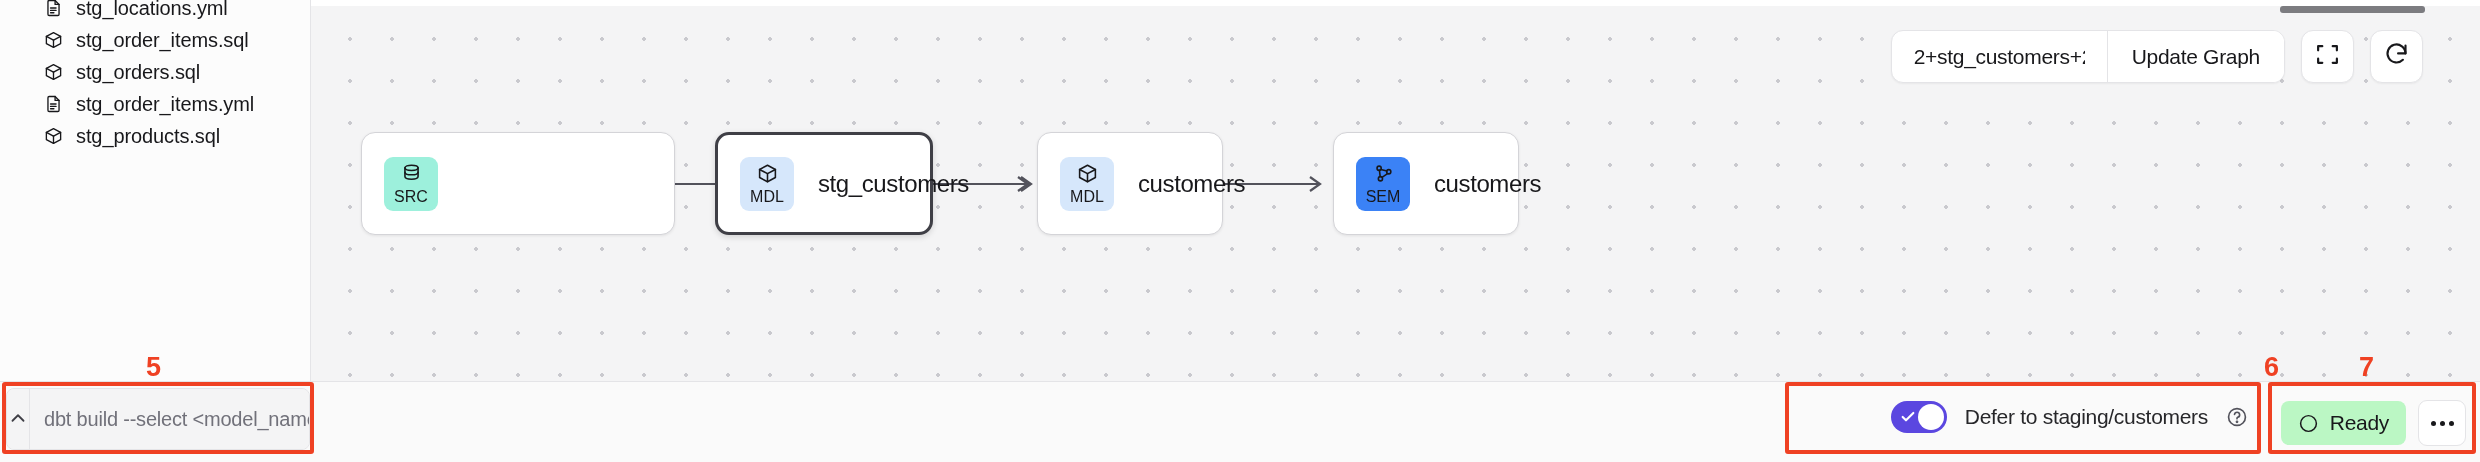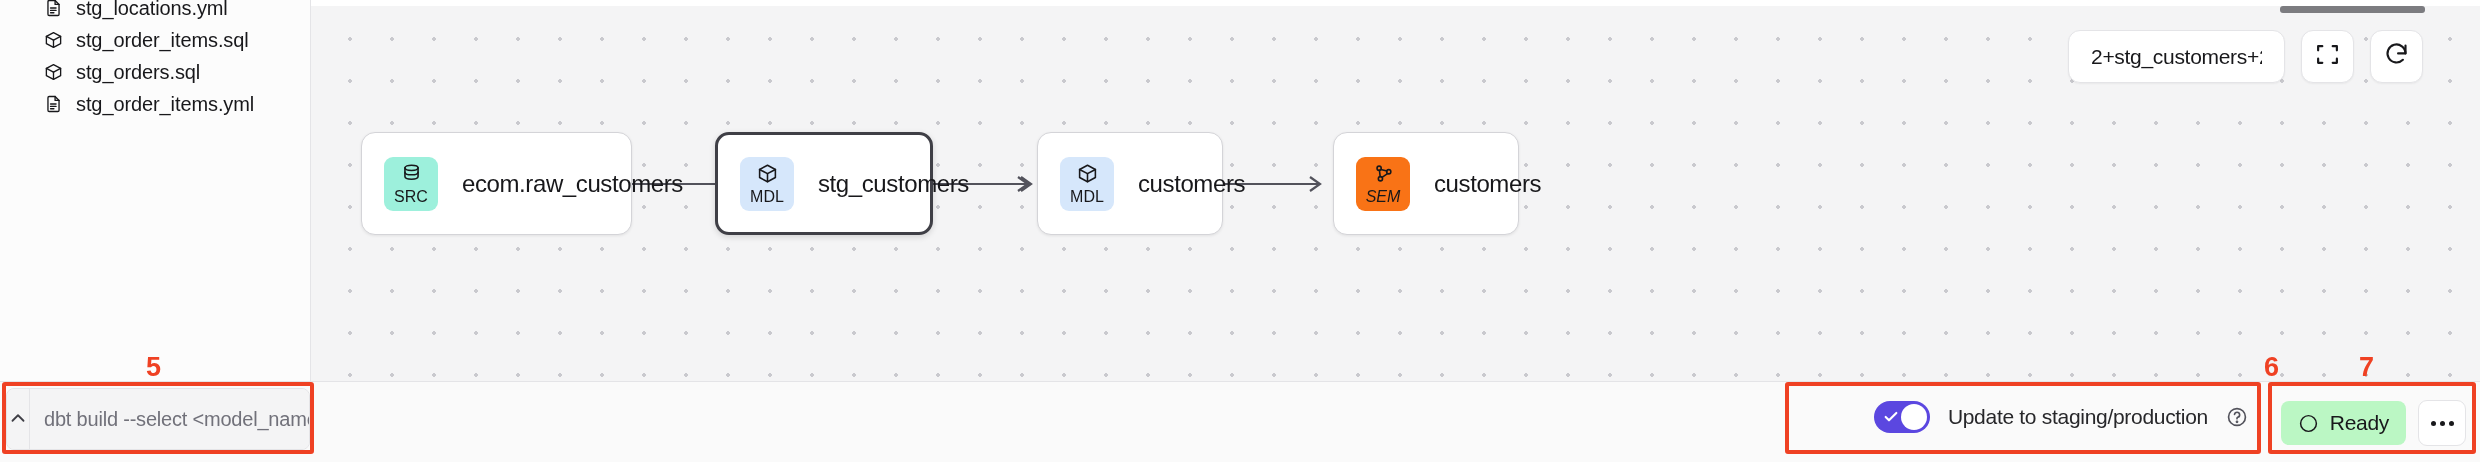--- a/index.html
+++ b/index.html
@@ -237,31 +237,42 @@
             <svg class="file-icon" viewBox="0 0 24 24" fill="none" stroke="#18181b" stroke-width="1.7" stroke-linecap="round" stroke-linejoin="round">
               <path d="M14 2.5H6.5A1.5 1.5 0 0 0 5 4v16a1.5 1.5 0 0 0 1.5 1.5h11A1.5 1.5 0 0 0 19 20V7.5z"></path>
               <polyline points="14 2.5 14 7.5 19 7.5"></polyline>
               <line x1="8.3" y1="12" x2="15.2" y2="12"></line>
               <line x1="8.3" y1="15" x2="15.2" y2="15"></line>
               <line x1="8.3" y1="18" x2="12.5" y2="18"></line>
             </svg>
           </span>
           <span>stg_order_items.yml</span>
         </div>
+        <div class="file-row">
+          <span style="display: flex; width: 19px; height: 22px; flex: 0 0 19px;">
+            <svg class="file-icon" viewBox="0 0 24 24" fill="none" stroke="#18181b" stroke-width="1.7" stroke-linecap="round" stroke-linejoin="round">
+              <path d="M12 2.6 21 7.4v9.2L12 21.4 3 16.6V7.4z"></path>
+              <path d="M3 7.4 12 12.2 21 7.4"></path>
+              <path d="M12 12.2v9.2"></path>
+            </svg>
+          </span>
+          <span>stg_products.sql</span>
+        </div>
         <div class="file-row" style="overflow: hidden; height: 14px;"></div>
       </div>
   </div>
 
   <div id="canvas">
 
     <div id="top-splitter"></div>
 
     <div id="graph-toolbar">
       <div class="seg-group">
         <input id="graph-select-input" type="text" value="2+stg_customers+2" style="">
+        <button id="update-graph-btn">Update Graph</button>
       </div>
       <div class="icon-btn">
         <span>
           <svg width="25" height="25" viewBox="0 0 24 24" fill="none" stroke="#18181b" stroke-width="2.1" stroke-linecap="round" stroke-linejoin="round">
             <path d="M3 8V4h4M21 8V4h-4M3 16v4h4M21 16v4h-4"></path>
           </svg>
         </span>
       </div>
       <div class="icon-btn">
         <span>
@@ -279,32 +290,31 @@
     </svg>
     <svg class="edge" style="left:622px; top:168px;" width="110" height="20">
       <line x1="0" y1="10" x2="96" y2="10" stroke="#52525b" stroke-width="2"></line>
       <polyline points="88,3 98,10 88,17" fill="none" stroke="#52525b" stroke-width="2.2"></polyline>
     </svg>
     <svg class="edge" style="left:911px; top:168px;" width="110" height="20">
       <line x1="0" y1="10" x2="96" y2="10" stroke="#52525b" stroke-width="2"></line>
       <polyline points="88,3 98,10 88,17" fill="none" stroke="#52525b" stroke-width="2.2"></polyline>
     </svg>
 
-    <div class="gnode" style="left:50px; top:126px; width:271px;">
+    <div class="gnode" style="left:50px; top:126px; width:314px;">
       <div class="badge" style="background:#9df0dc;">
         <span>
           <svg width="21" height="21" viewBox="0 0 24 24" fill="none" stroke="#18181b" stroke-width="1.8" stroke-linecap="round" stroke-linejoin="round">
             <ellipse cx="12" cy="5.5" rx="7.5" ry="3"></ellipse>
             <path d="M4.5 5.5v5c0 1.7 3.4 3 7.5 3s7.5-1.3 7.5-3v-5"></path>
             <path d="M4.5 10.5v5c0 1.7 3.4 3 7.5 3s7.5-1.3 7.5-3v-5"></path>
           </svg>
         </span>
         <span class="badge-label">SRC</span>
       </div>
-      <span class="node-title">ecom.raw_customers</span>
     </div>
 
     <div class="gnode selected" style="left:404px; top:126px; width:218px;">
       <div class="badge" style="background:#d6e7fb;">
         <span>
           <svg width="21" height="21" viewBox="0 0 24 24" fill="none" stroke="#18181b" stroke-width="1.8" stroke-linecap="round" stroke-linejoin="round">
             <path d="M12 2.6 21 7.4v9.2L12 21.4 3 16.6V7.4z"></path>
             <path d="M3 7.4 12 12.2 21 7.4"></path>
             <path d="M12 12.2v9.2"></path>
           </svg>
@@ -322,21 +332,21 @@
             <path d="M3 7.4 12 12.2 21 7.4"></path>
             <path d="M12 12.2v9.2"></path>
           </svg>
         </span>
         <span class="badge-label">MDL</span>
       </div>
       <span class="node-title">customers</span>
     </div>
 
     <div class="gnode" style="left:1022px; top:126px; width:186px;">
-      <div class="badge" style="background:#f97316;font-style:italic;">
+      <div class="badge" style="background:#3b82f6;">
         <span>
           <svg width="21" height="21" viewBox="0 0 24 24" fill="none" stroke="#18181b" stroke-width="1.8" stroke-linecap="round" stroke-linejoin="round">
             <circle cx="7" cy="6" r="2.4"></circle>
             <circle cx="18" cy="10" r="2.4"></circle>
             <circle cx="8.5" cy="18" r="2.4"></circle>
             <path d="M8.9 7.5 16 9.2M16.6 12.2 10.3 16.4M7.4 8.4l.8 7.2"></path>
           </svg>
         </span>
         <span class="badge-label">SEM</span>
       </div>
@@ -359,21 +369,21 @@
 
     <div id="defer-group">
       <div class="toggle">
         <span class="chk">
           <svg width="16" height="16" viewBox="0 0 24 24" fill="none" stroke="#ffffff" stroke-width="3.2" stroke-linecap="round" stroke-linejoin="round">
             <polyline points="20 6 9 17 4 12"></polyline>
           </svg>
         </span>
         <span class="knob"></span>
       </div>
-      <span id="defer-label">Update to staging/production</span>
+      <span id="defer-label">Defer to staging/customers</span>
       <span style="display:flex;">
         <svg width="22" height="22" viewBox="0 0 24 24" fill="none" stroke="#52525b" stroke-width="1.8" stroke-linecap="round" stroke-linejoin="round">
           <circle cx="12" cy="12" r="9.2"></circle>
           <path d="M9.3 9.2a2.8 2.8 0 1 1 3.4 3.1c-.5.2-.7.7-.7 1.3v.4"></path>
           <circle cx="12" cy="17.3" r="0.6" fill="#52525b"></circle>
         </svg>
       </span>
     </div>
 
     <div id="status-group">

